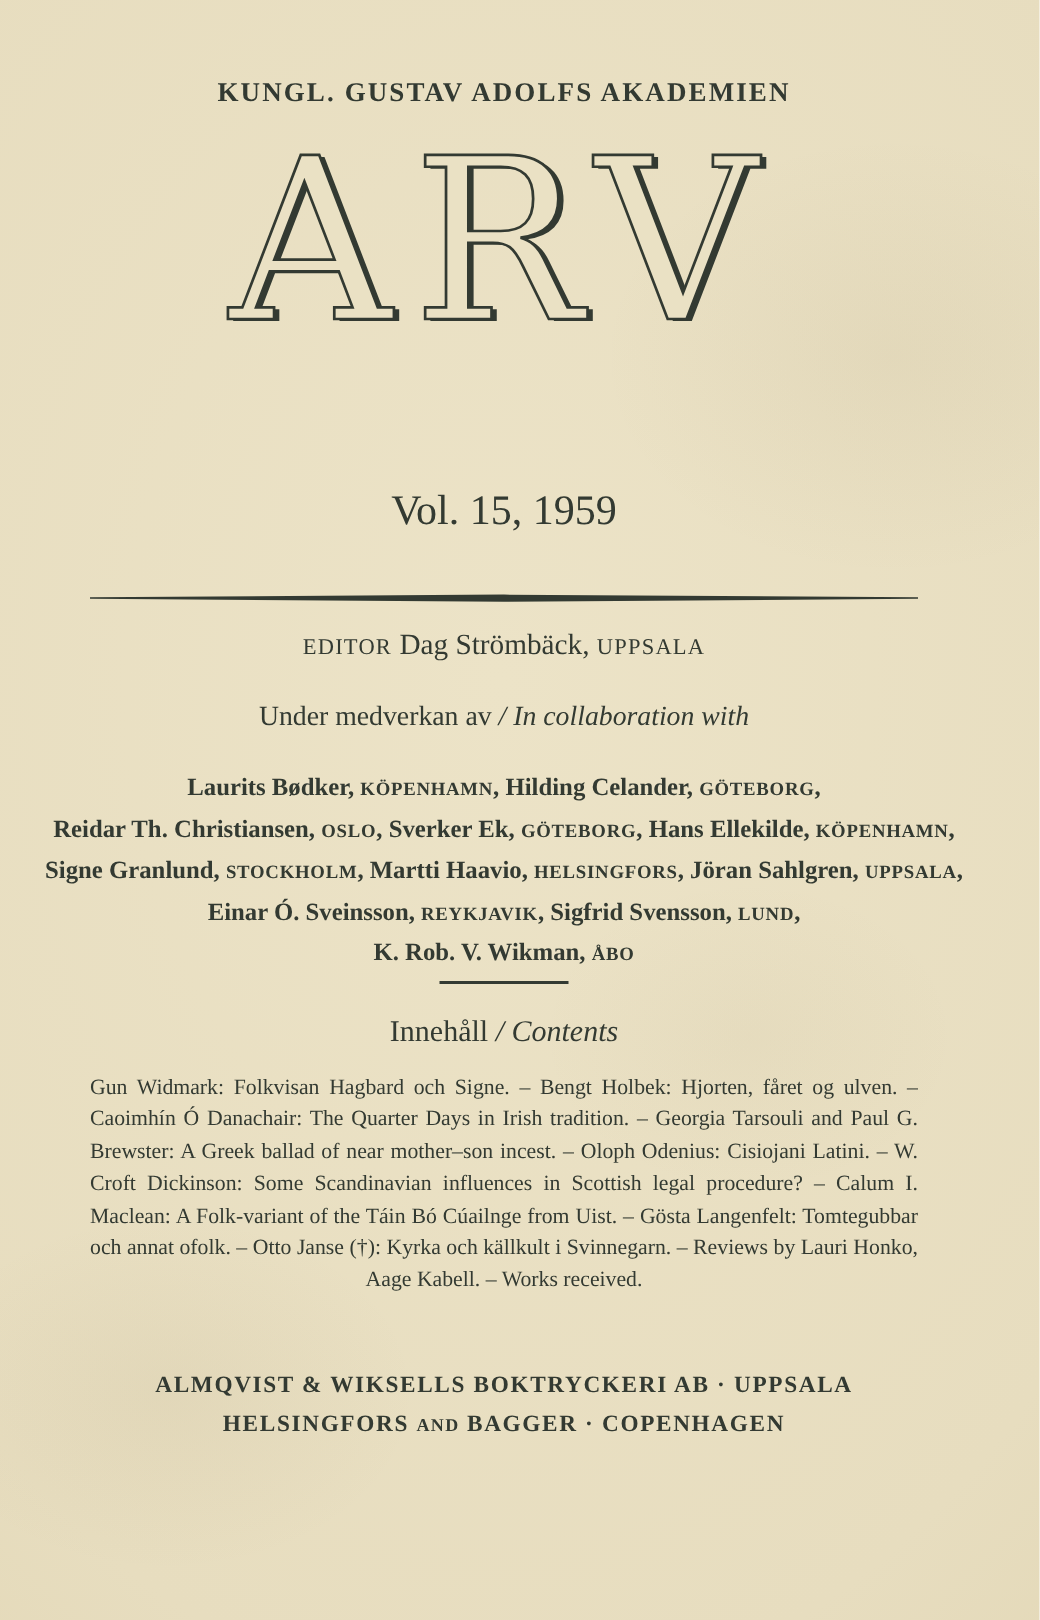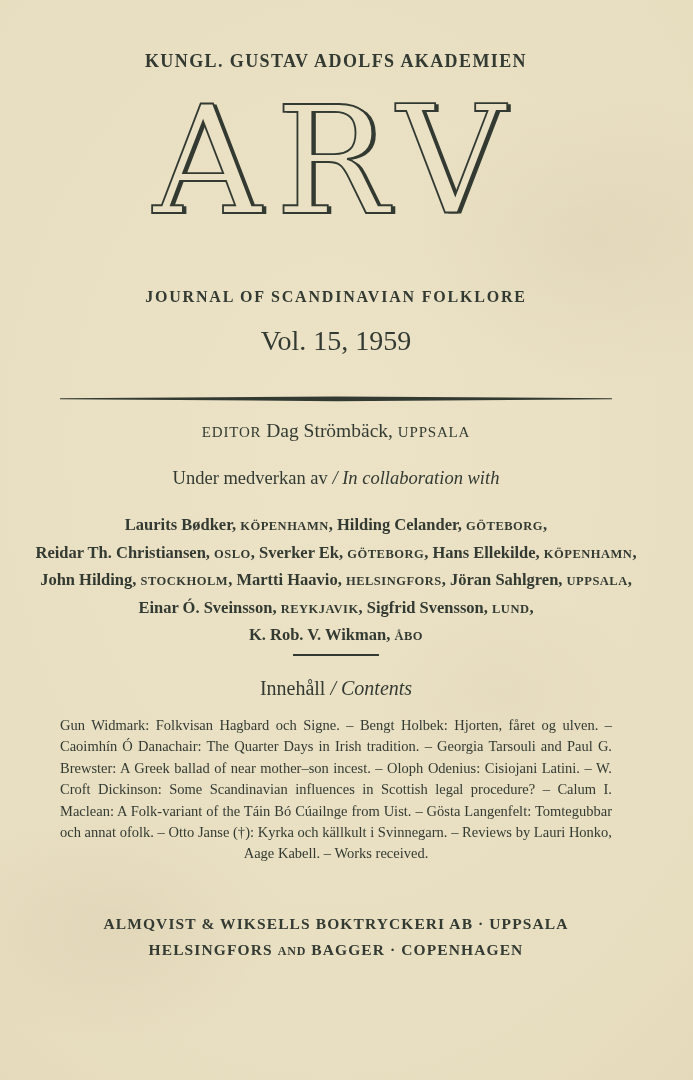--- a/index.html
+++ b/index.html
@@ -60,38 +60,37 @@
     <div class="block kicker">KUNGL. GUSTAV ADOLFS AKADEMIEN</div>
 
     <div class="block logo-block">
       <svg class="logo-svg" width="400" height="134" viewBox="0 0 400 134">
         <text x="203.5" y="122" text-anchor="middle" font-family="DejaVu Serif, serif" font-size="150" letter-spacing="14" fill="#333a32">ARV</text>
         <text x="200" y="120.5" text-anchor="middle" font-family="DejaVu Serif, serif" font-size="150" letter-spacing="14" fill="#eae1c4" stroke="#333a32" stroke-width="1.8">ARV</text>
       </svg>
     </div>
 
 
-    <div class="block subtitle-en">JOURNAL OF SCANDINAVIAN FOLKLORE</div>
 
     <div class="block volume">Vol. 15, 1959</div>
 
     <div class="block rule-block">
       <svg class="rule-svg" width="552" height="6" viewBox="0 0 552 6">
         <polygon points="0,2.2 276,0.4 552,2.2 552,3.2 276,5.2 0,3.2" fill="#333a32"></polygon>
       </svg>
     </div>
 
     <div class="block editor-line"><span class="sc">EDITOR</span><span> Dag Strömbäck, </span><span class="sc">UPPSALA</span></div>
 
     <div class="block collab-line"><span>Under medverkan av </span><span class="ital">/</span><span class="ital"> In collaboration with</span></div>
 
     <div class="block people">
       <div><span>Laurits Bødker, </span><span class="sc">KÖPENHAMN</span><span>, Hilding Celander, </span><span class="sc">GÖTEBORG</span><span>,</span></div>
       <div><span>Reidar Th. Christiansen, </span><span class="sc">OSLO</span><span>, Sverker Ek, </span><span class="sc">GÖTEBORG</span><span>, Hans Ellekilde, </span><span class="sc">KÖPENHAMN</span><span>,</span></div>
-      <div><span>John Hilding, </span><span class="sc">STOCKHOLM</span><span>, Martti Haavio, </span><span class="sc">HELSINGFORS</span><span>, Jöran Sahlgren, </span><span class="sc">UPPSALA</span><span>,</span></div>
+      <div><span>Signe Granlund, </span><span class="sc">STOCKHOLM</span><span>, Martti Haavio, </span><span class="sc">HELSINGFORS</span><span>, Jöran Sahlgren, </span><span class="sc">UPPSALA</span><span>,</span></div>
       <div><span>Einar Ó. Sveinsson, </span><span class="sc">REYKJAVIK</span><span>, Sigfrid Svensson, </span><span class="sc">LUND</span><span>,</span></div>
       <div><span>K. Rob. V. Wikman, </span><span class="sc">ÅBO</span></div>
     </div>
 
     <div class="short-rule" style="position:absolute;"></div>
 
     <div class="block toc-head"><span>Innehåll</span><span class="ital"> / </span><span class="ital">Contents</span></div>
 
     <div class="block toc">Gun Widmark: Folkvisan Hagbard och Signe. – Bengt Holbek: Hjorten, fåret og ulven. – Caoimhín Ó Danachair: The Quarter Days in Irish tradition. – Georgia Tarsouli and Paul G. Brewster: A Greek ballad of near mother–son incest. – Oloph Odenius: Cisiojani Latini. – W. Croft Dickinson: Some Scandinavian influences in Scottish legal procedure? – Calum I. Maclean: A Folk-variant of the Táin Bó Cúailnge from Uist. – Gösta Langenfelt: Tomtegubbar och annat ofolk. – Otto Janse (†): Kyrka och källkult i Svinnegarn. – Reviews by Lauri Honko, Aage Kabell. – Works received.</div>
 

